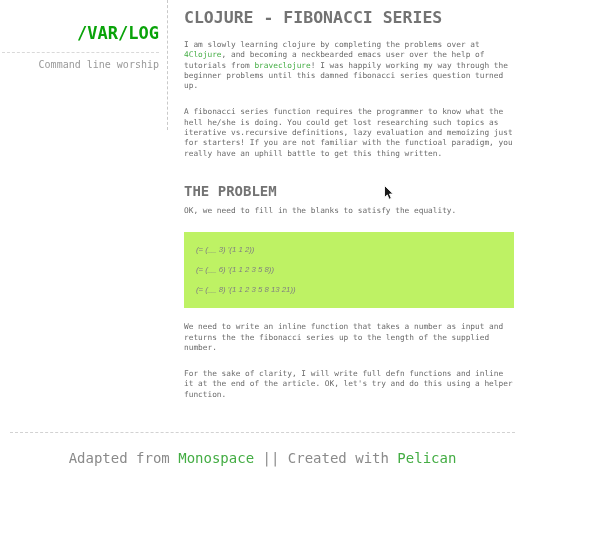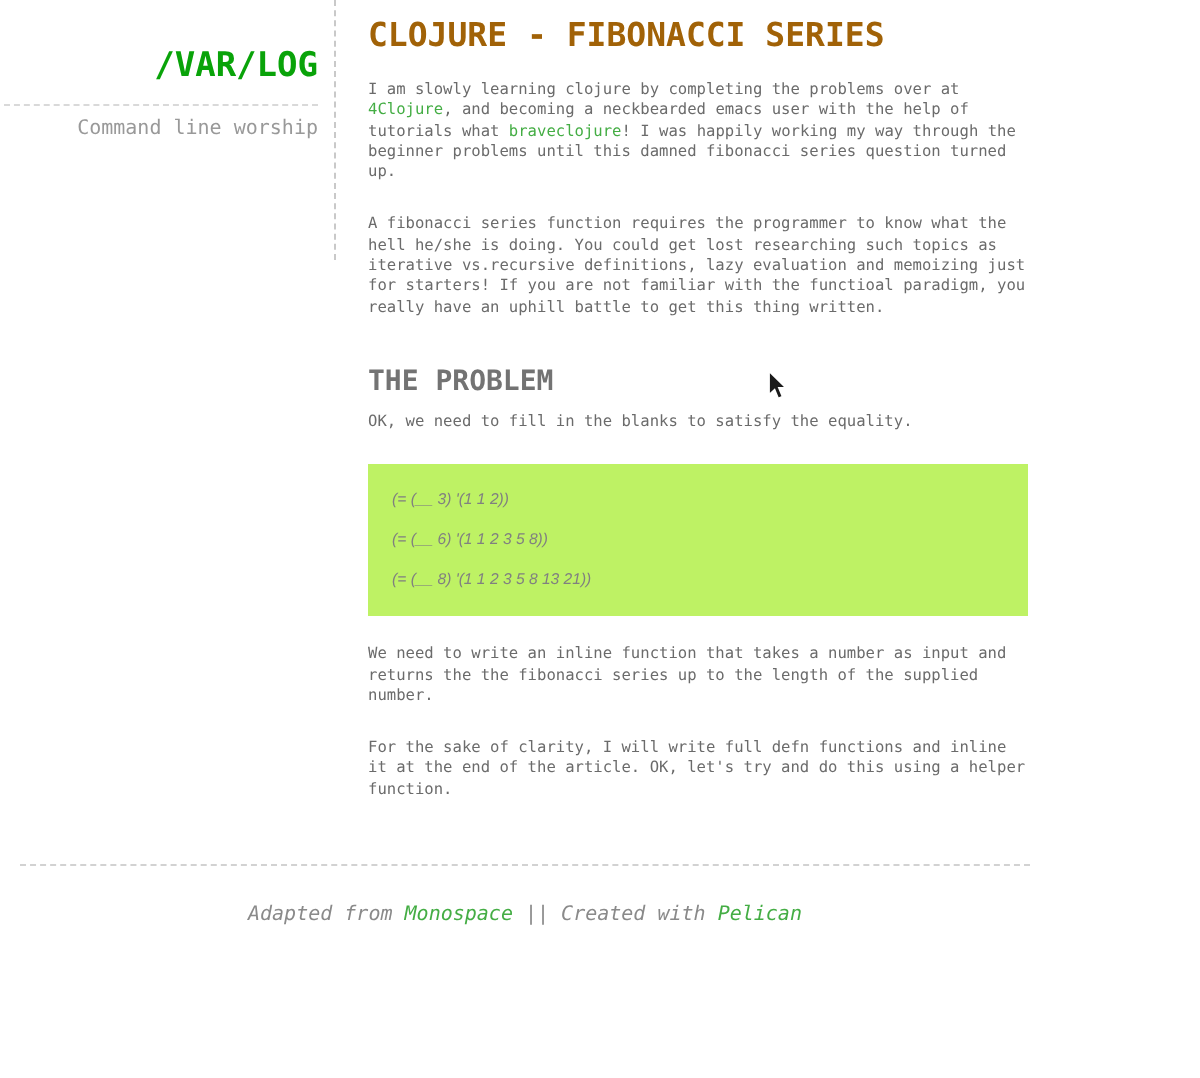--- a/index.html
+++ b/index.html
@@ -39,21 +39,21 @@
     color: #999999;
     font-size: 10px;
     line-height: 10px;
   }
 
   .main {
     width: 346px;
     padding: 8px 0 0 16px;
   }
   .article-title {
-    color: #a16207;
+    color: #737373;
     font-size: 16.5px;
     font-weight: bold;
     line-height: 19px;
     margin: 0 0 13px;
     white-space: nowrap;
   }
   .date {
     color: #8a8a8a;
     font-size: 7.8px;
     line-height: 10px;
@@ -94,25 +94,24 @@
   .tags-prefix { color: #999999; }
 
   
   .footer-divider {
     border: none;
     border-top: 1px dashed #d2d2d2;
     margin: 16px 0 0;
   }
   .footer-text {
     color: #8a8a8a;
-    font-size: 10px;
+    font-size: 14px;
     line-height: 10px;
     text-align: center;
     margin-top: 20px;
-    font-style: italic;
   }
 
   
   .cursor {
     position: absolute;
     left: 383px; top: 185px;
     width: 11px; height: 16px;
     pointer-events: none;
   }
 </style>
@@ -125,21 +124,21 @@
 
     <div class="sidebar">
       <div class="site-title">/VAR/LOG</div>
       <hr class="sidebar-divider">
       <div class="tagline">Command line worship</div>
     </div>
 
     <div class="main">
       <h1 class="article-title">CLOJURE - FIBONACCI SERIES</h1>
 
-      <p><span>I am slowly learning clojure by completing the problems over at </span><a>4Clojure</a><span>, and becoming a neckbearded emacs user with the help of tutorials what </span><a>braveclojure</a><span>! I was happily working my way through the beginner problems until this damned fibonacci series question turned up.</span></p>
+      <p><span>I am slowly learning clojure by completing the problems over at </span><a>4Clojure</a><span>, and becoming a neckbearded emacs user over the help of tutorials from </span><a>braveclojure</a><span>! I was happily working my way through the beginner problems until this damned fibonacci series question turned up.</span></p>
 
       <p>A fibonacci series function requires the programmer to know what the hell he/she is doing. You could get lost researching such topics as iterative vs.recursive definitions, lazy evaluation and memoizing just for starters! If you are not familiar with the functioal paradigm, you really have an uphill battle to get this thing written.</p>
 
       <h2>THE PROBLEM</h2>
       <p>OK, we need to fill in the blanks to satisfy the equality.</p>
 
       <pre class="code-block">(= (__ 3) '(1 1 2))
 
 (= (__ 6) '(1 1 2 3 5 8))
 

